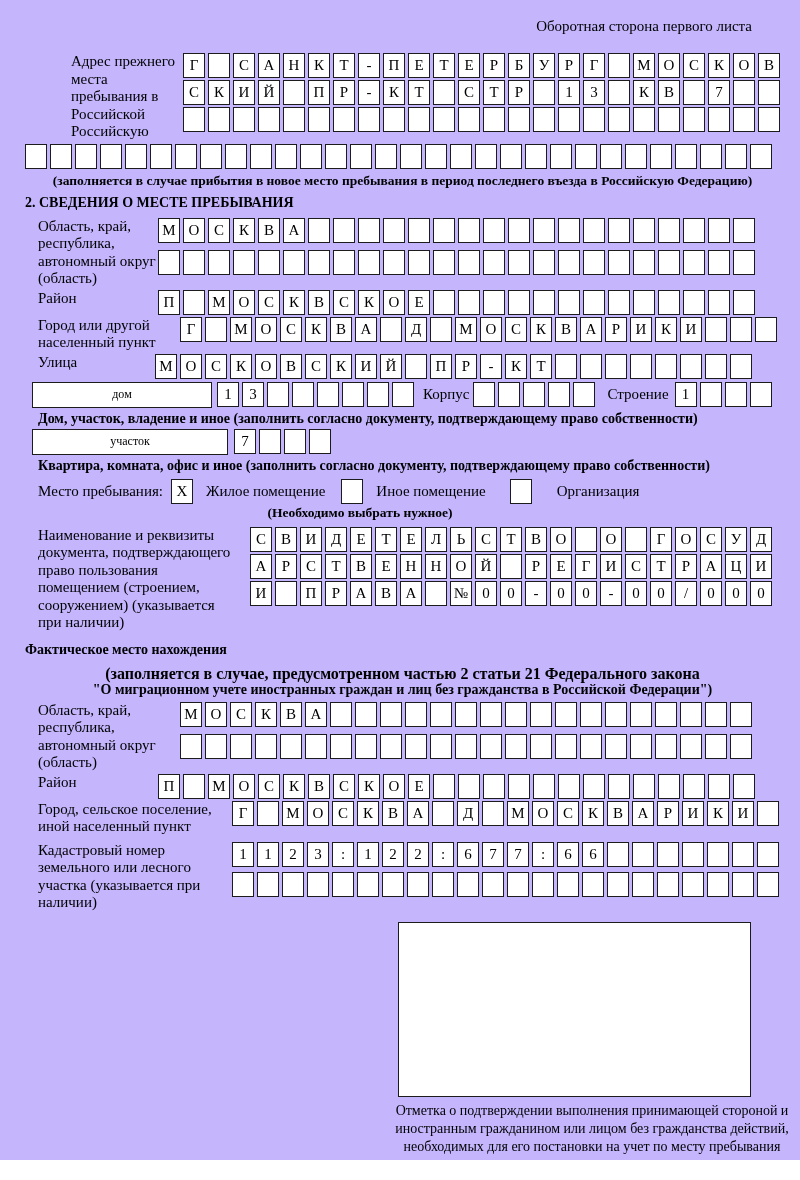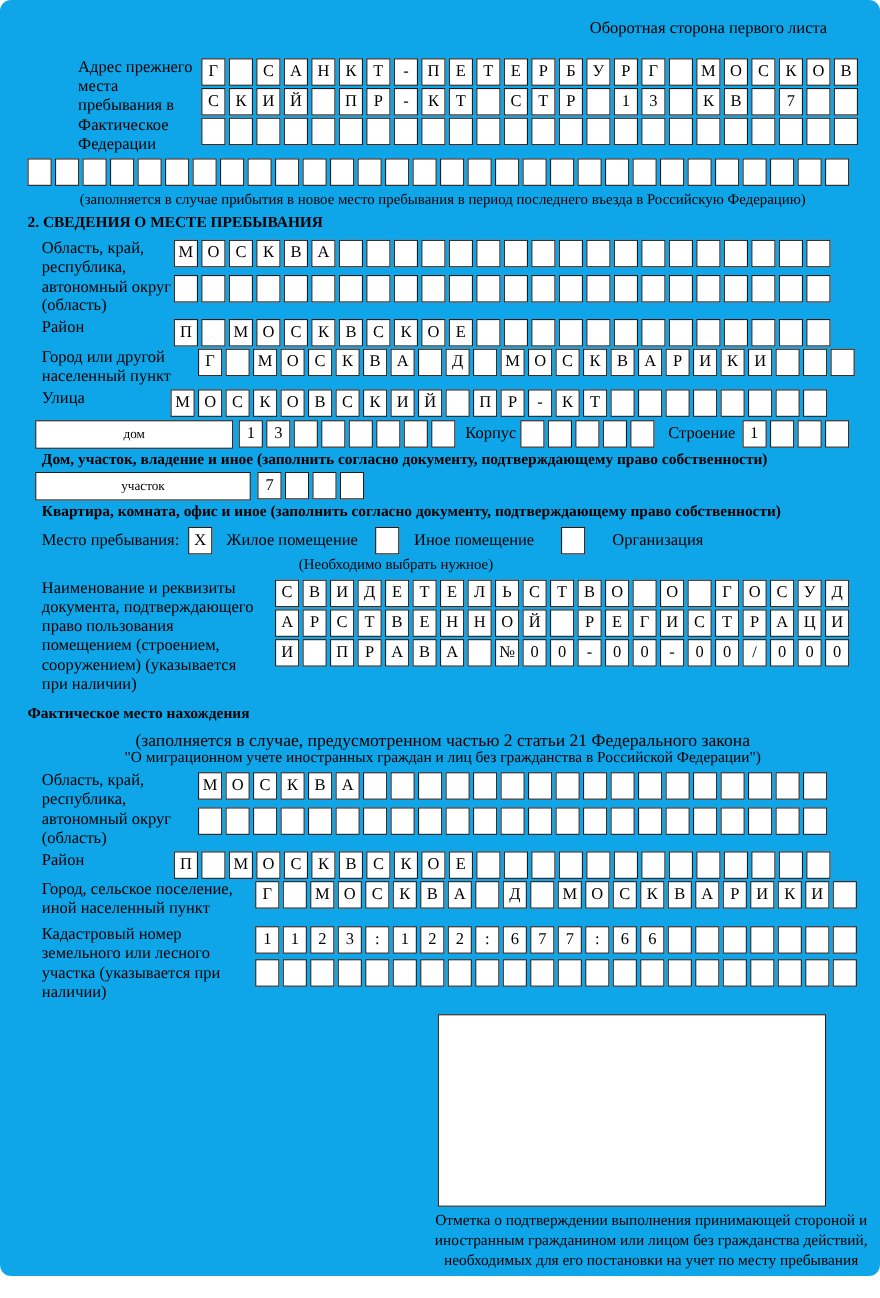--- a/index.html
+++ b/index.html
@@ -1,59 +1,59 @@
 <!DOCTYPE html>
 <html><head>
 <meta charset="utf-8">
 <style>
   html,body{margin:0;padding:0;background:#fff;}
   .page{
     width:800px;height:1160px;box-sizing:border-box;
-    background:#0ea5e9;color:#000;
+    background:#c4b5fd;color:#000;
     font-family:"Liberation Serif","DejaVu Serif",serif;
-    padding:18px 20px 0 25px;overflow:hidden;position:relative;border-radius:10px;
+    padding:18px 20px 0 25px;overflow:hidden;position:relative;
   }
   .hdr{ text-align:right; padding-right:28px; font-size:15px; }
   .lbl{ font-size:15px; line-height:17.5px; }
   .frow{ display:flex; align-items:flex-start; }
   .cellrow{ display:flex; min-height:25px; }
   .cell{
     width:22px;height:25px;box-sizing:border-box;flex:none;
     border:1.7px solid #1c1c1c;margin-right:3px;background:#fff;
     display:flex;align-items:center;justify-content:center;
     font-size:15px;line-height:1;
   }
   .mb2{ margin-bottom:2px; }
   .namedbox{
     height:26px;box-sizing:border-box;border:1.7px solid #1c1c1c;
     display:flex;align-items:center;justify-content:center;
     font-size:12px;flex:none;background:#fff;
   }
-  .note{ font-size:13.5px; line-height:16px; text-align:center; }
+  .note{ font-size:13.5px; line-height:16px; text-align:center;font-weight:bold; }
   .note-left{ font-size:14px; line-height:16px; margin-left:13px;font-weight:bold; }
   .title{ font-weight:bold; font-size:14px; text-align:left; line-height:20px; }
   .inline-lbl{ font-size:15px; line-height:25px; white-space:nowrap; }
   .stampbox{
     width:353px;height:175px;box-sizing:border-box;
     border:1.6px solid #1c1c1c;margin-left:373px;background:#fff;
   }
   .caption{
     width:430px;margin-left:352px;text-align:center;
     font-size:14px;line-height:18px;margin-top:5px;
   }
 </style>
 </head>
 <body>
 
 <div class="page">
 
   <div class="hdr">Оборотная сторона первого листа</div>
 
   <div class="frow" style="margin-top:18px">
-    <div class="lbl" style="margin-left:46px;width:112px;flex:none">Адрес прежнего места пребывания в Фактическое Федерации</div>
+    <div class="lbl" style="margin-left:46px;width:112px;flex:none">Адрес прежнего места пребывания в Российской Российскую</div>
     <div>
       <div class="cellrow mb2">
           <div class="cell">Г</div>
           <div class="cell"></div>
           <div class="cell">С</div>
           <div class="cell">А</div>
           <div class="cell">Н</div>
           <div class="cell">К</div>
           <div class="cell">Т</div>
           <div class="cell">-</div>

